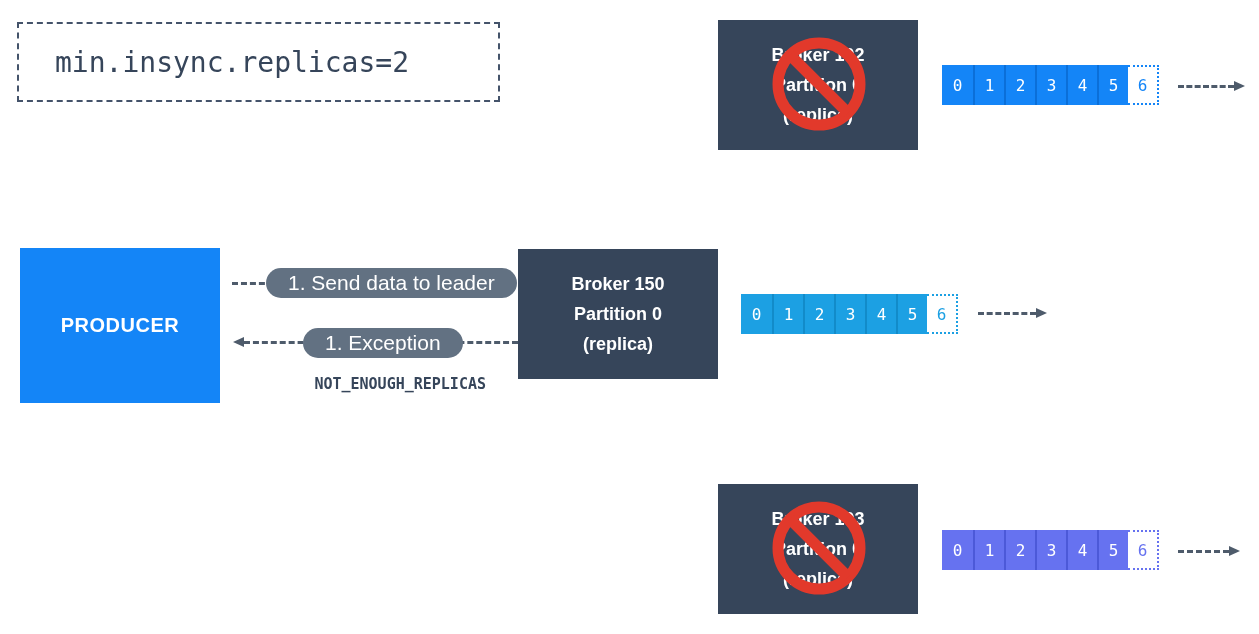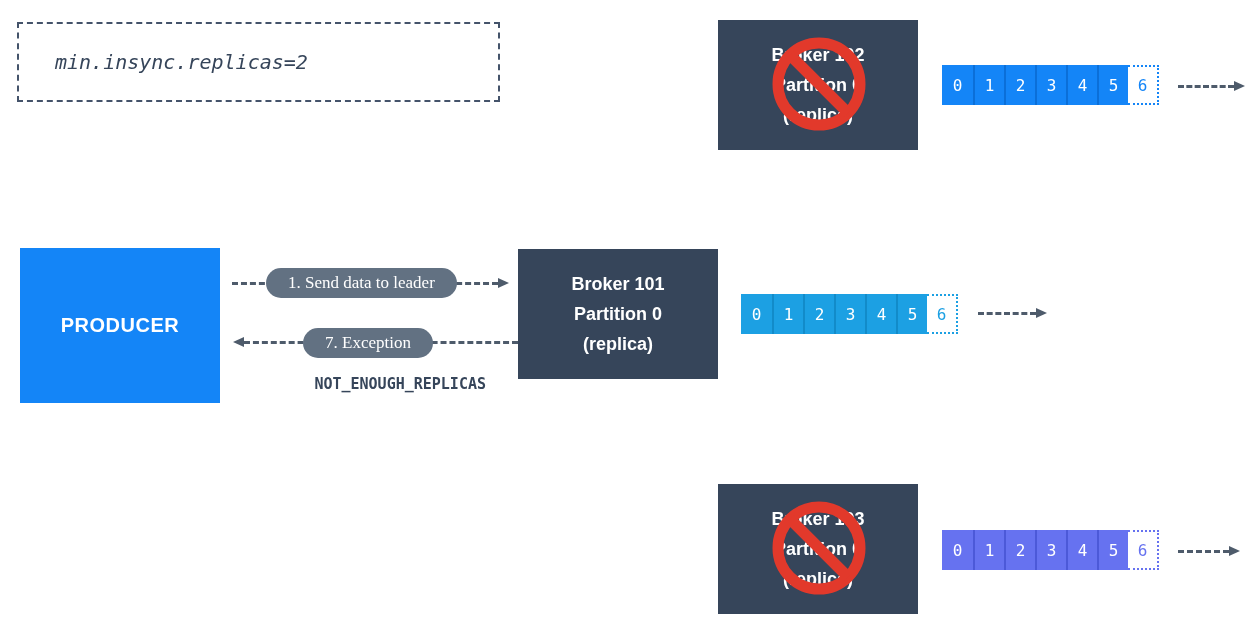--- a/index.html
+++ b/index.html
@@ -8,21 +8,21 @@
     --pill:#627182; --arrow:#4E5B6B; --red:#E2392B; --dash:#44536A;
   }
   *{margin:0;padding:0;box-sizing:border-box;}
   body{background:#ffffff;font-family:"Liberation Sans",sans-serif;}
   .canvas{position:relative;width:1259px;height:634px;background:#ffffff;overflow:hidden;}
   .mono{font-family:"DejaVu Sans Mono","Liberation Mono",monospace;}
 
   
   .config-box{position:absolute;left:17px;top:22px;width:483px;height:80px;
     border:2px dashed var(--dash);display:flex;align-items:center;padding-left:36px;}
-  .config-box span{font-size:20px;color:var(--ink);font-style:italic;}
+  .config-box span{font-size:28px;color:var(--ink);}
 
   
   .node{position:absolute;display:flex;flex-direction:column;align-items:center;
     justify-content:center;color:#fff;font-weight:bold;text-align:center;}
   .producer{left:20px;top:248px;width:200px;height:155px;background:var(--blue);
     font-size:20px;letter-spacing:.5px;}
   .broker{width:200px;height:130px;background:var(--ink);font-size:18px;line-height:30px;}
   .broker-102{left:718px;top:20px;}
   .broker-101{left:518px;top:249px;}
   .broker-103{left:718px;top:484px;}
@@ -58,21 +58,21 @@
     border-right:11px solid var(--arrow);}
   .a-send{left:232px;top:282px;width:266px;}
   .a-exc{left:244px;top:341px;width:274px;}
   .a-flow-102{left:1178px;top:85px;width:56px;}
   .a-flow-101{left:978px;top:312px;width:58px;}
   .a-flow-103{left:1178px;top:550px;width:51px;}
 
   
   .pill{position:absolute;height:30px;display:inline-flex;align-items:center;
     padding:0 22px;border-radius:15px;background:var(--pill);color:#fff;
-    font-size:17px;white-space:nowrap;z-index:2;font-family:Liberation Serif, serif;}
+    font-size:21px;white-space:nowrap;z-index:2;}
   .pill-send{left:266px;top:268px;}
   .pill-exc{left:303px;top:328px;}
 
   .error-code{position:absolute;left:240px;top:375px;width:246px;text-align:right;
     font-size:15px;font-weight:bold;color:var(--ink);}
 </style>
 </head>
 <body>
 
 <div class="canvas">
@@ -89,39 +89,39 @@
     <span>Broker 102</span>
     <span>Partition 0</span>
     <span>(replica)</span>
     <svg class="no-sign" viewBox="0 0 100 100">
       <circle cx="50" cy="50" r="41" fill="none" stroke="currentColor" stroke-width="11"></circle>
       <line x1="21" y1="21" x2="79" y2="79" stroke="currentColor" stroke-width="11"></line>
     </svg>
   </div>
 
   <div class="node broker broker-101">
-    <span>Broker 101</span>
+    <span>Broker 150</span>
     <span>Partition 0</span>
     <span>(replica)</span>
   </div>
 
   <div class="node broker broker-103">
     <span>Broker 103</span>
     <span>Partition 0</span>
     <span>(replica)</span>
     <svg class="no-sign" viewBox="0 0 100 100">
       <circle cx="50" cy="50" r="41" fill="none" stroke="currentColor" stroke-width="11"></circle>
       <line x1="21" y1="21" x2="79" y2="79" stroke="currentColor" stroke-width="11"></line>
     </svg>
   </div>
 
   <div class="darrow right a-send"></div>
   <div class="pill pill-send">1. Send data to leader</div>
   <div class="darrow left a-exc"></div>
-  <div class="pill pill-exc">7. Exception</div>
+  <div class="pill pill-exc">1. Exception</div>
   <div class="error-code mono">NOT_ENOUGH_REPLICAS</div>
 
   <div class="prow prow-102 mono">
     <span class="cell">0</span>
     <span class="cell">1</span>
     <span class="cell">2</span>
     <span class="cell">3</span>
     <span class="cell">4</span>
     <span class="cell">5</span>
     <span class="cell next">6</span>

